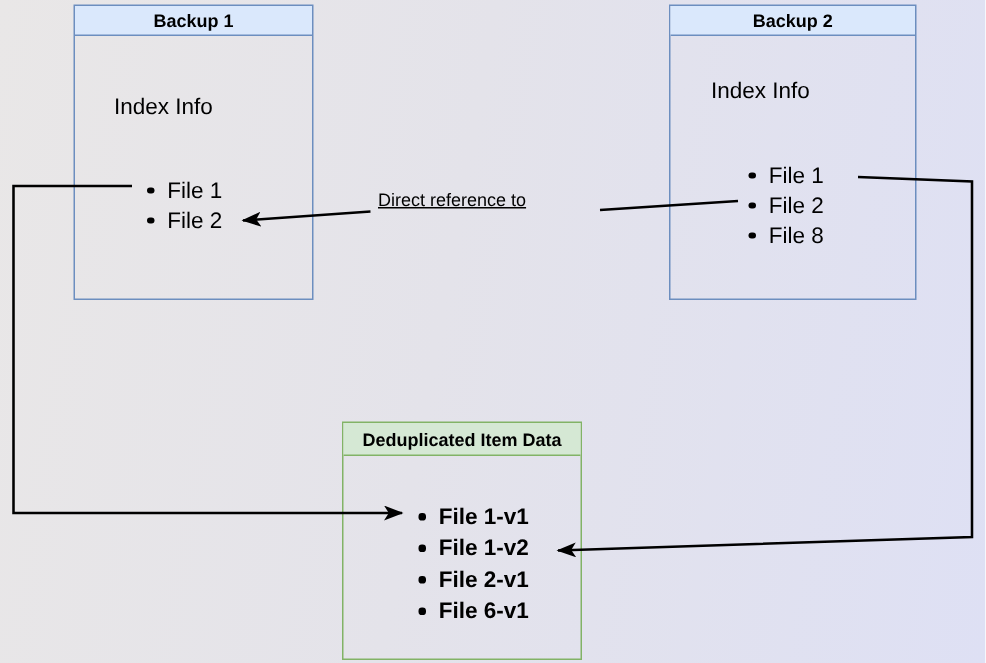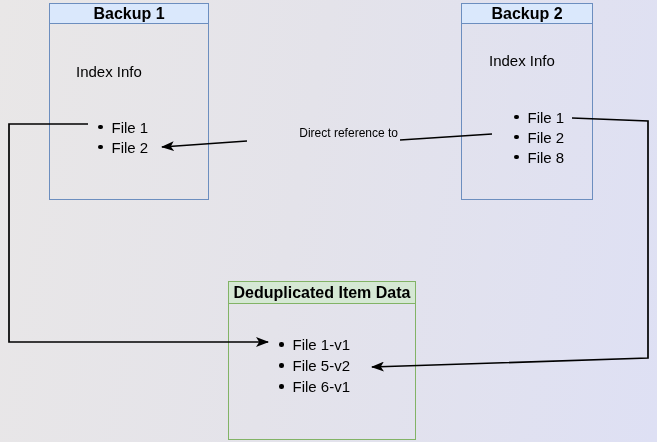--- a/index.html
+++ b/index.html
@@ -12,48 +12,48 @@
     background:linear-gradient(100deg, #e9e7e7 0%, #e4e3ea 45%, #dee0f4 100%);
     overflow:hidden;
   }
 
   .box { position:absolute; border:1px solid; background:transparent; }
   .box.blue  { border-color:#6c8ebf; }
   .box.green { border-color:#82b366; }
 
   .box-header {
     display:flex; align-items:center; justify-content:center;
-    font-size:16px; font-weight:bold;
+    font-size:12px; font-weight:bold;
     border-bottom:1px solid;
   }
   .blue  .box-header { background:#dae8fc; border-bottom-color:#6c8ebf; height:20px; }
   .green .box-header { background:#d5e8d4; border-bottom-color:#82b366; height:22px; }
 
   .index-label { position:absolute; font-size:15px; line-height:18px; white-space:nowrap; }
 
   ul.files { position:absolute; list-style:none; font-size:15px; }
   ul.files li { display:flex; align-items:center; height:20px; white-space:nowrap; }
   ul.files li::before {
     content:""; flex:none;
     width:4.5px; height:4.5px; border-radius:50%;
     background:#000; margin-right:9px;
   }
-  #dedup ul.files li { height:21px; }
+  #dedup ul.files li { height:21px;font-weight:bold; }
 
   .annotation {
     position:absolute; left:252px; top:126px; width:146px;
-    font-size:12px; line-height:14.5px; text-align:right; white-space:nowrap;
+    font-size:12px; line-height:14.5px; text-align:left; white-space:nowrap;text-decoration:underline;
   }
 
   svg.wires { position:absolute; left:0; top:0; pointer-events:none; }
 
   
   #backup1 { left:49px;  top:3px;   width:160px; height:197px; }
-  #backup2 { left:446px; top:3px;   width:132px; height:197px;margin-left:15px; }
-  #dedup   { left:228px; top:281px; width:188px; height:159px; }
+  #backup2 { left:446px; top:3px;   width:165px; height:197px; }
+  #dedup   { left:228px; top:281px; width:160px; height:159px; }
 
   #backup1 .index-label { left:26px; top:59px; }
   #backup1 ul.files     { left:48px; top:113px; }
 
   #backup2 .index-label { left:27px; top:48px; }
   #backup2 ul.files     { left:52px; top:103px; }
 
   #dedup ul.files       { left:50px; top:52px; }
 </style>
 </head>
@@ -77,21 +77,22 @@
       <li>File 1</li>
       <li>File 2</li>
       <li>File 8</li>
     </ul>
   </div>
 
   <div class="box green" id="dedup">
     <div class="box-header">Deduplicated Item Data</div>
     <ul class="files">
       <li>File 1-v1</li>
-      <li>File 5-v2</li>
+      <li>File 1-v2</li>
+      <li>File 2-v1</li>
       <li>File 6-v1</li>
     </ul>
   </div>
 
   <svg class="wires" width="657" height="442" viewBox="0 0 657 442">
     <defs>
       <marker id="arrow" viewBox="0 0 13 10" markerWidth="13" markerHeight="10" refX="12" refY="5" orient="auto" markerUnits="userSpaceOnUse">
         <path d="M0,0 L13,5 L0,10 L3.2,5 Z" fill="#000"></path>
       </marker>
     </defs>

